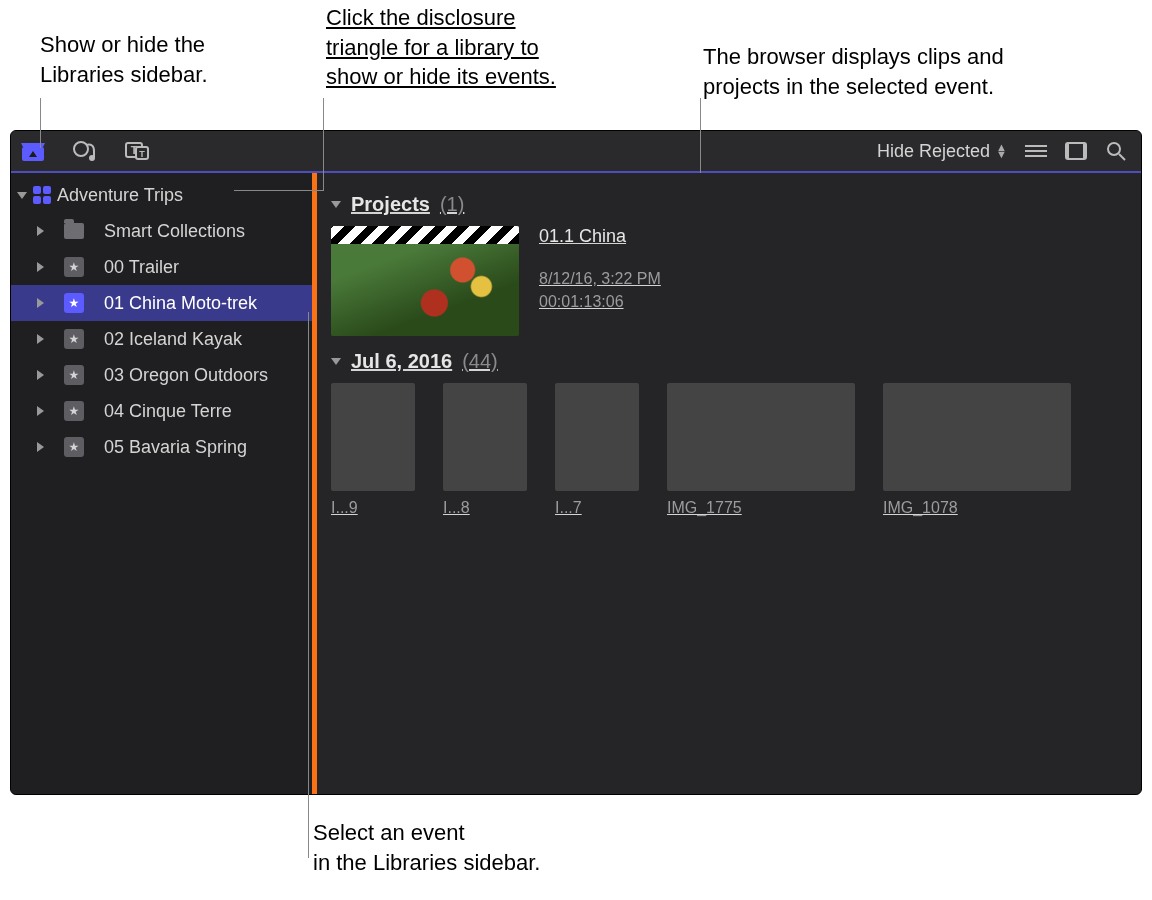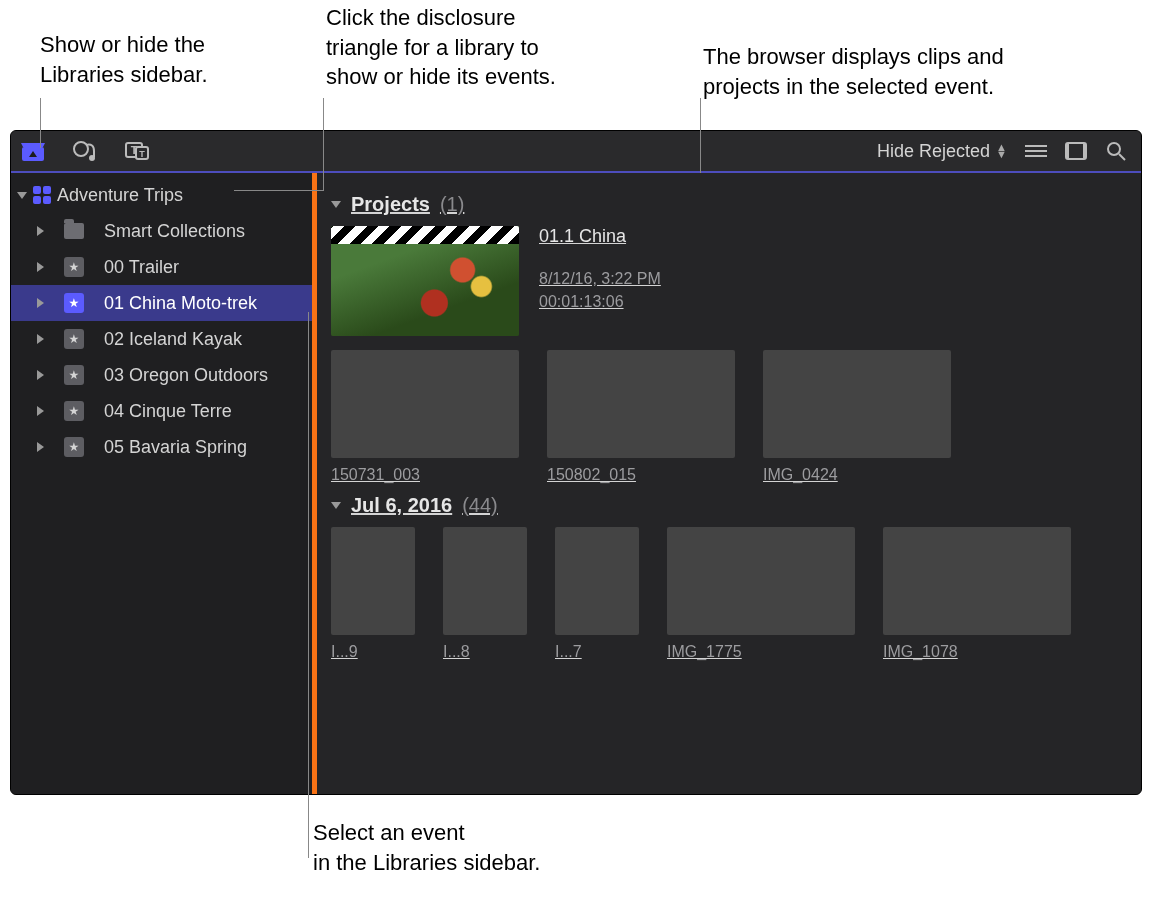--- a/index.html
+++ b/index.html
@@ -242,21 +242,21 @@
   .t-mtn1 { width:188px; background: linear-gradient(180deg,#d0e0f0 0 35%, transparent 36%), radial-gradient(ellipse at 60% 60%, #2a6a3a 0 30%, transparent 31%), linear-gradient(180deg,#a0c0e0 0 50%,#3a5a6a 51% 100%); }
   .t-mtn2 { width:188px; background: linear-gradient(180deg,#d8e8f0 0 30%, transparent 31%), radial-gradient(ellipse at 40% 65%, #3a6a3a 0 25%, transparent 26%), radial-gradient(ellipse at 75% 70%, #2a5a2a 0 20%, transparent 21%), linear-gradient(180deg,#c0d8e8 0 55%,#4a6a4a 56% 100%); }
 
   .small-clip .thumb { width: 84px; }
 </style>
 </head>
 <body>
 
 <div class="callout" style="left:40px; top:30px; white-space:pre-line;">Show or hide the
 Libraries sidebar.</div>
-<div class="callout" style="left:326px; top:3px; white-space:pre-line;">Click the disclosure
+<div class="callout" style="left:326px; top:3px; white-space:pre-line;text-decoration:underline;">Click the disclosure
 triangle for a library to
 show or hide its events.</div>
 <div class="callout" style="left:703px; top:42px; white-space:pre-line;">The browser displays clips and
 projects in the selected event.</div>
 <div class="callout" style="left:313px; top:818px; white-space:pre-line;">Select an event
 in the Libraries sidebar.</div>
 
 <div class="callout-line vline" style="left:40px; top:98px; height:50px;"></div>
 <div class="callout-line vline" style="left:323px; top:98px; height:92px;"></div>
 <div class="callout-line hline" style="left:234px; top:190px; width:90px;"></div>
@@ -385,34 +385,20 @@
               <div class="clapper"></div>
             </div>
             <div class="proj-meta">
               <div>01.1 China</div>
               <div class="sub">
                 <div>8/12/16, 3:22 PM</div>
                 <div>00:01:13:06</div>
               </div>
             </div>
           </div>
-          <div class="clip-grid">
-            <div class="clip">
-              <div class="thumb t-wall" style="width: 188px;"></div>
-              <div class="label">150731_003</div>
-            </div>
-            <div class="clip">
-              <div class="thumb t-road" style="width: 188px;"></div>
-              <div class="label">150802_015</div>
-            </div>
-            <div class="clip">
-              <div class="thumb t-flower" style="width: 188px;"></div>
-              <div class="label">IMG_0424</div>
-            </div>
-          </div>
           <div class="section-header">
             <span class="tri tri-down"></span>
             <span>Jul 6, 2016</span>
             <span class="count">(44)</span>
           </div>
           <div class="clip-grid">
             <div class="clip small-clip">
               <div class="thumb t-cal" style="width: 84px;"></div>
               <div class="label">I...9</div>
             </div>

